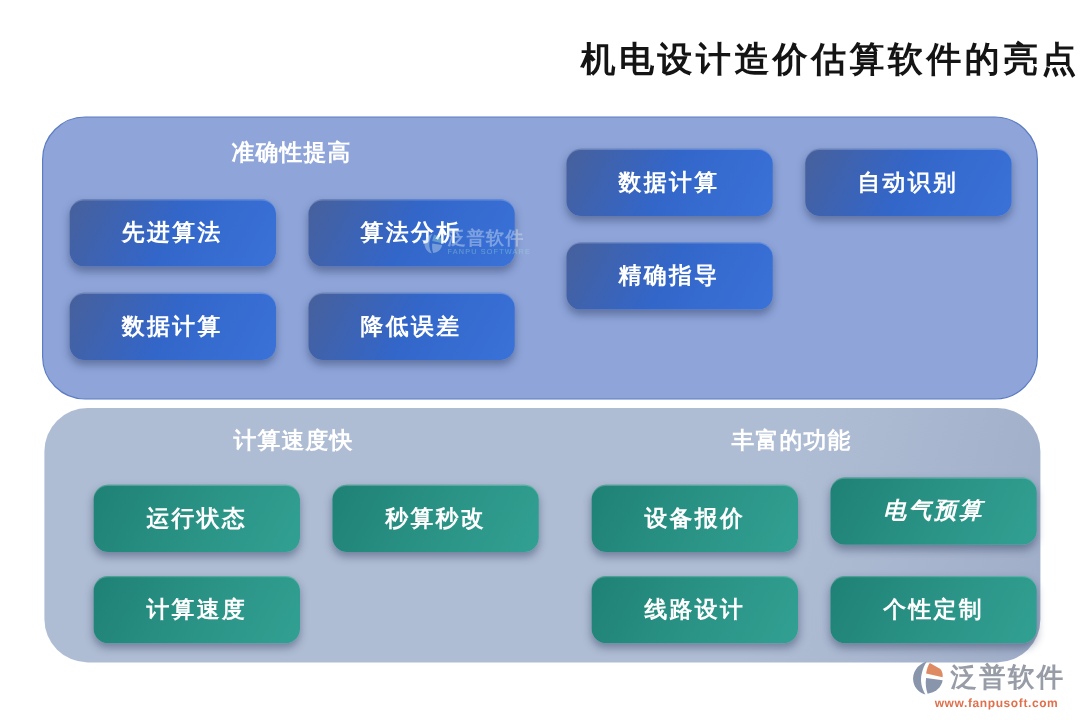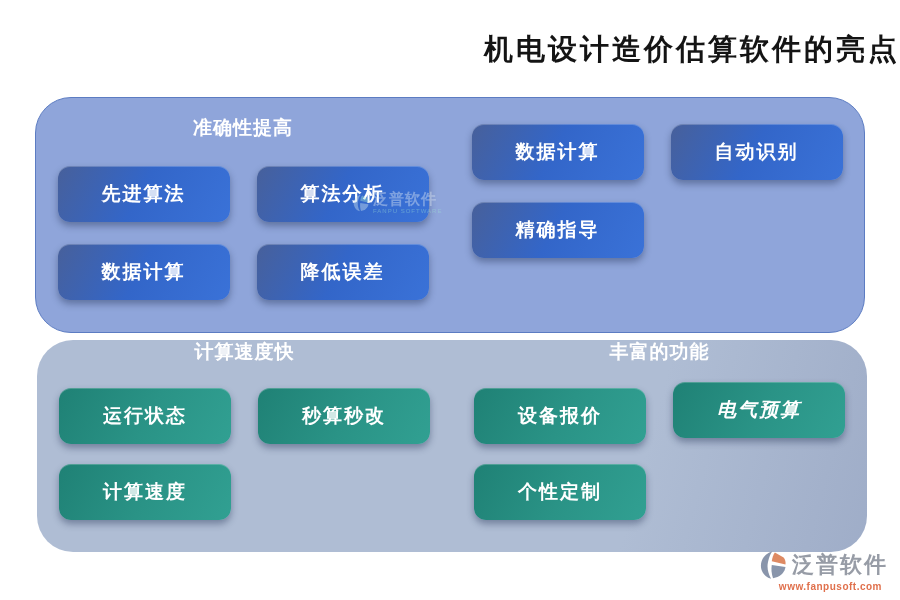--- a/index.html
+++ b/index.html
@@ -31,21 +31,21 @@
       var(--bottom-panel-dark,#9fadc8) 100%);
     border-radius:36px;
   }
 
   .col{flex:1;display:flex;flex-direction:column;align-items:center;}
   .sec-header{
     font-size:19px;line-height:24px;font-weight:bold;color:#fff;
     letter-spacing:1px;
   }
   .panel-top .sec-header{margin-top:18px;}
-  .panel-bottom .sec-header{}
+  .panel-bottom .sec-header{margin-top:16px;}
 
   .btn-grid{display:grid;grid-template-columns:172px 172px;}
   .panel-top .btn-grid{margin-top:26px;gap:22px 27px;}
   .panel-bottom .btn-grid{margin-top:24px;gap:20px 27px;}
 
   .btn{
     width:172px;height:56px;border-radius:12px;
     display:flex;align-items:center;justify-content:center;
     color:#fff;font-weight:bold;font-size:19px;letter-spacing:2px;
     box-shadow:0 4px 7px rgba(25,40,75,.40), inset 0 1px 0 rgba(255,255,255,.22);
@@ -56,20 +56,21 @@
       var(--blue-button-dark,#47609b) 0%,
       var(--blue-button,#3366c9) 48%,
       var(--blue-button-light,#3a72d8) 100%);
     text-align:center;
   }
   .btn-teal{
     background:linear-gradient(118deg,
       var(--teal-button-dark,#1f8175) 0%,
       var(--teal-button,#2a9386) 52%,
       var(--teal-button-light,#31a092) 100%);
+    margin-left:19px;
   }
   .raise{transform:translateY(-6px);font-style:italic;}
 
   .watermark{
     position:absolute;left:352px;top:191px;
     display:flex;align-items:center;gap:3px;
     opacity:.42;pointer-events:none;
   }
   .watermark .wm-glyph{width:18px;height:18px;}
   .wm-texts{display:flex;flex-direction:column;line-height:1;}
@@ -136,20 +137,21 @@
         <div class="btn btn-teal">运行状态</div>
         <div class="btn btn-teal">秒算秒改</div>
         <div class="btn btn-teal">计算速度</div>
       </div>
     </div>
     <div class="col">
       <div class="sec-header">丰富的功能</div>
       <div class="btn-grid">
         <div class="btn btn-teal">设备报价</div>
         <div class="btn btn-teal raise">电气预算</div>
+        <div class="btn btn-teal">线路设计</div>
         <div class="btn btn-teal">个性定制</div>
       </div>
     </div>
   </section>
 
   <div class="footer">
     <div class="brand-row">
       <svg class="brand-logo" viewBox="0 0 48 48">
         <path d="M23 2 C10 6 3 17 5 29 C7 38 13 44 21 46 C16 37 14 28 16 19 C17.5 12 20 6 23 2 Z" fill="#8995ab"></path>
         <path d="M27 4 L41 12 C43.5 15 44.5 19 44 23 L22 18 C23 12 24.5 7.5 27 4 Z" fill="#de8a63"></path>

